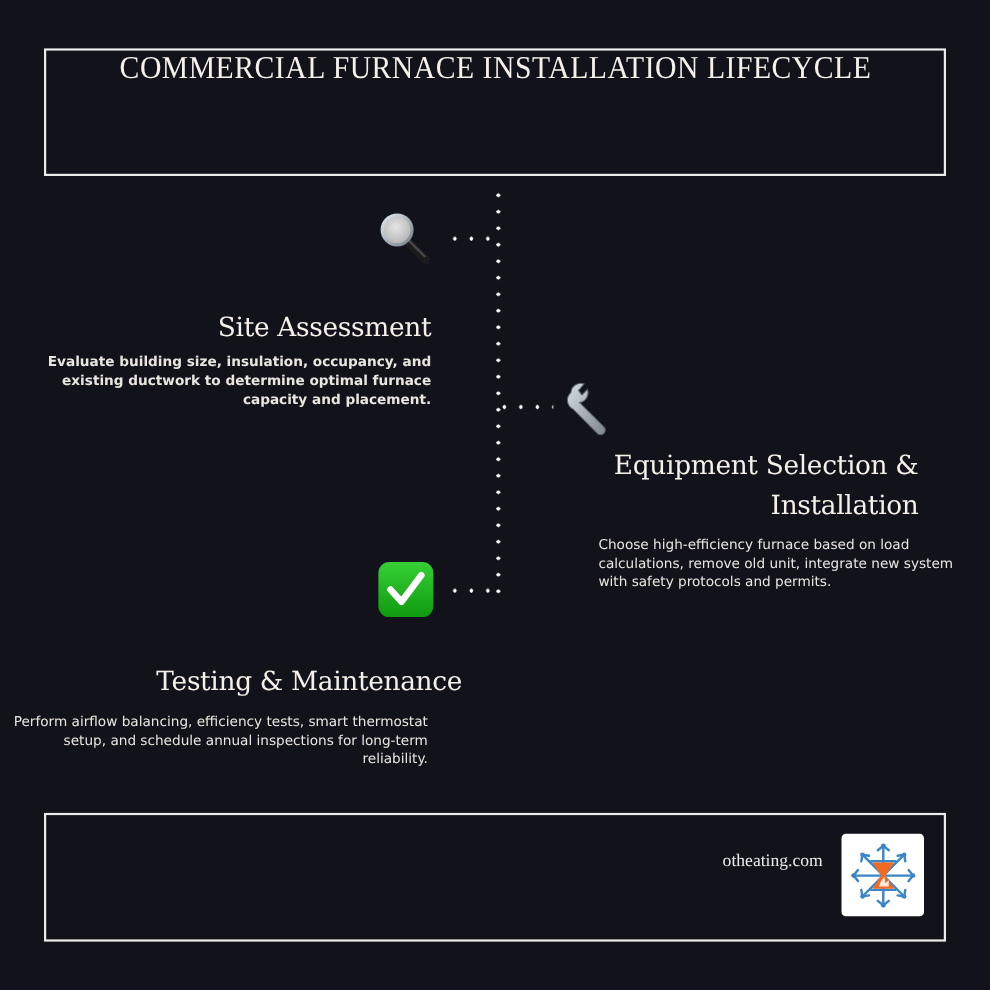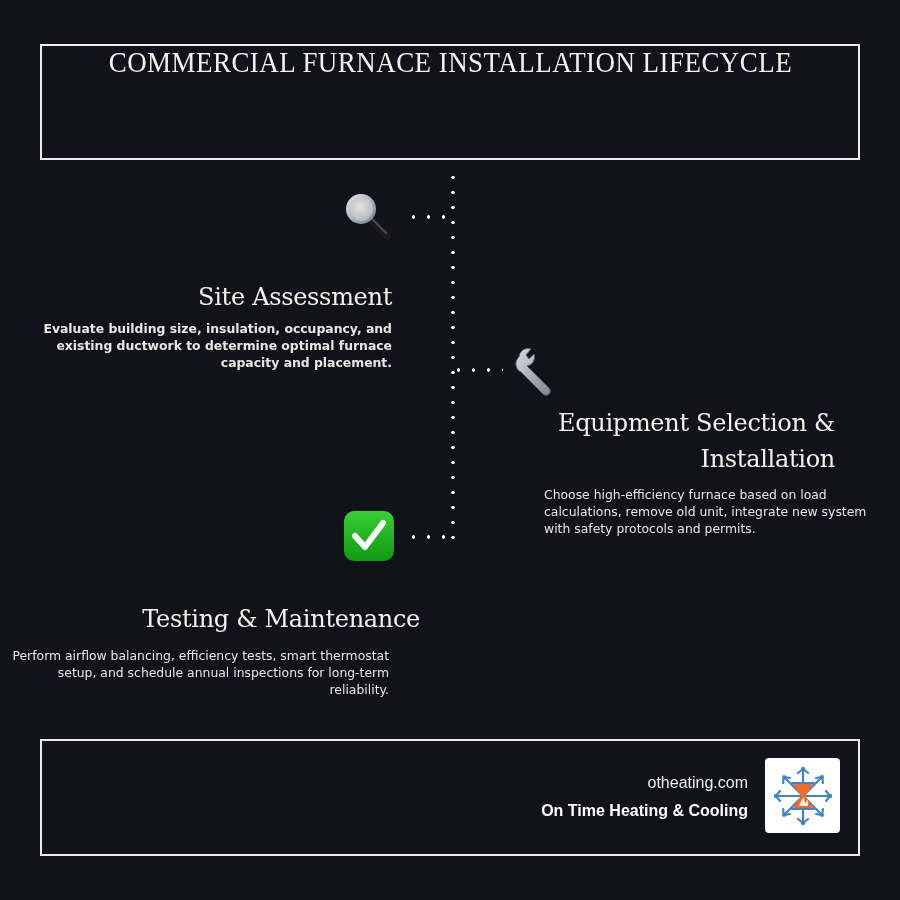--- a/index.html
+++ b/index.html
@@ -101,21 +101,21 @@
       left: 40px;
       top: 739px;
       width: 816px;
       height: 113px;
       border: 2px solid #ececec;
     }
     .footer-url {
       position: absolute;
       right: 110px;
       top: 33px;
-      font-family: Liberation Sans, sans-serif;
+      font-family: Liberation Serif, serif;
       font-size: 16px;
       color: #ececec;
       text-align: right;
     }
     .footer-company {
       position: absolute;
       right: 110px;
       top: 61px;
       font-family: "Liberation Sans", sans-serif;
       font-weight: bold;
@@ -194,21 +194,20 @@
     </defs>
     <rect x="2" y="2" width="50" height="50" rx="10" fill="url(#green)"></rect>
     <path d="M13 27 l10 11 L41 14" fill="none" stroke="#ffffff" stroke-width="6" stroke-linecap="round" stroke-linejoin="round"></path>
   </svg>
 </div>
 <h2 class="step-title s3-title left">Testing &amp; Maintenance</h2>
 <p class="step-desc s3-desc left">Perform airflow balancing, efficiency tests, smart thermostat setup, and schedule annual inspections for long-term reliability.</p>
 
 <div class="footer-box">
   <div class="footer-url">otheating.com</div>
-  <div class="footer-company">On Time Heating &amp; Cooling</div>
   <div class="logo">
     <svg width="66" height="66" viewBox="0 0 66 66">
       <g stroke="#3a86c8" stroke-width="2.2" fill="none" stroke-linecap="round">
         <line x1="6" y1="33" x2="60" y2="33"></line>
         <line x1="33" y1="6" x2="33" y2="60"></line>
         <line x1="14" y1="14" x2="52" y2="52"></line>
         <line x1="52" y1="14" x2="14" y2="52"></line>
         <path d="M10 28 l-4 5 4 5 M56 28 l4 5 -4 5"></path>
         <path d="M28 10 l5 -4 5 4 M28 56 l5 4 5 -4"></path>
         <path d="M13 20 l1 -6 6 1 M53 20 l-1 -6 -6 1 M13 46 l1 6 6 -1 M53 46 l-1 6 -6 -1"></path>

